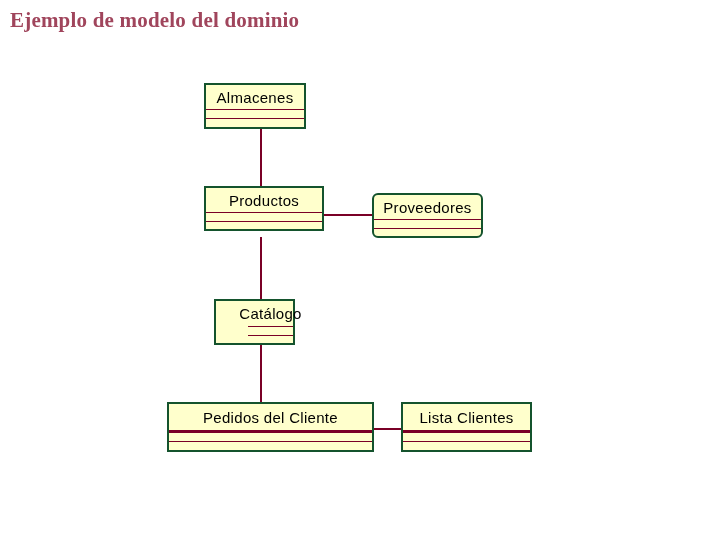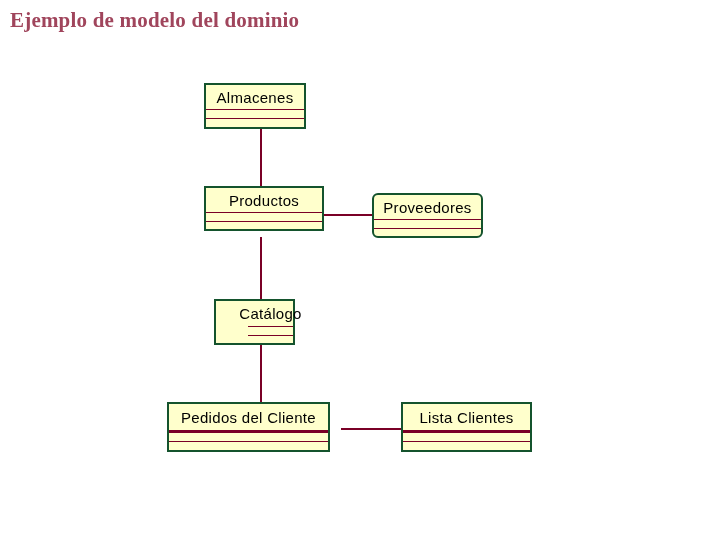--- a/index.html
+++ b/index.html
@@ -104,21 +104,21 @@
     left: 372px; top: 193px; width: 111px; height: 45px; border-radius: 6px;
   }
   #class-proveedores .uml-name { height: 24px; }
 
   #class-catalogo {
     left: 214px; top: 299px; width: 81px; height: 46px; padding-left: 32px;
   }
   #class-catalogo .uml-name { height: 25px; }
 
   #class-pedidos {
-    left: 167px; top: 402px; width: 163px; height: 50px;
+    left: 167px; top: 402px; width: 207px; height: 50px;
   }
   #class-pedidos .uml-name { height: 26px; }
 
   #class-lista-clientes {
     left: 401px; top: 402px; width: 131px; height: 50px; text-align: center;
   }
   #class-lista-clientes .uml-name { height: 26px; }
 
   
   #conn-almacenes-productos { left: 260px; top: 128px; height: 66px; }

